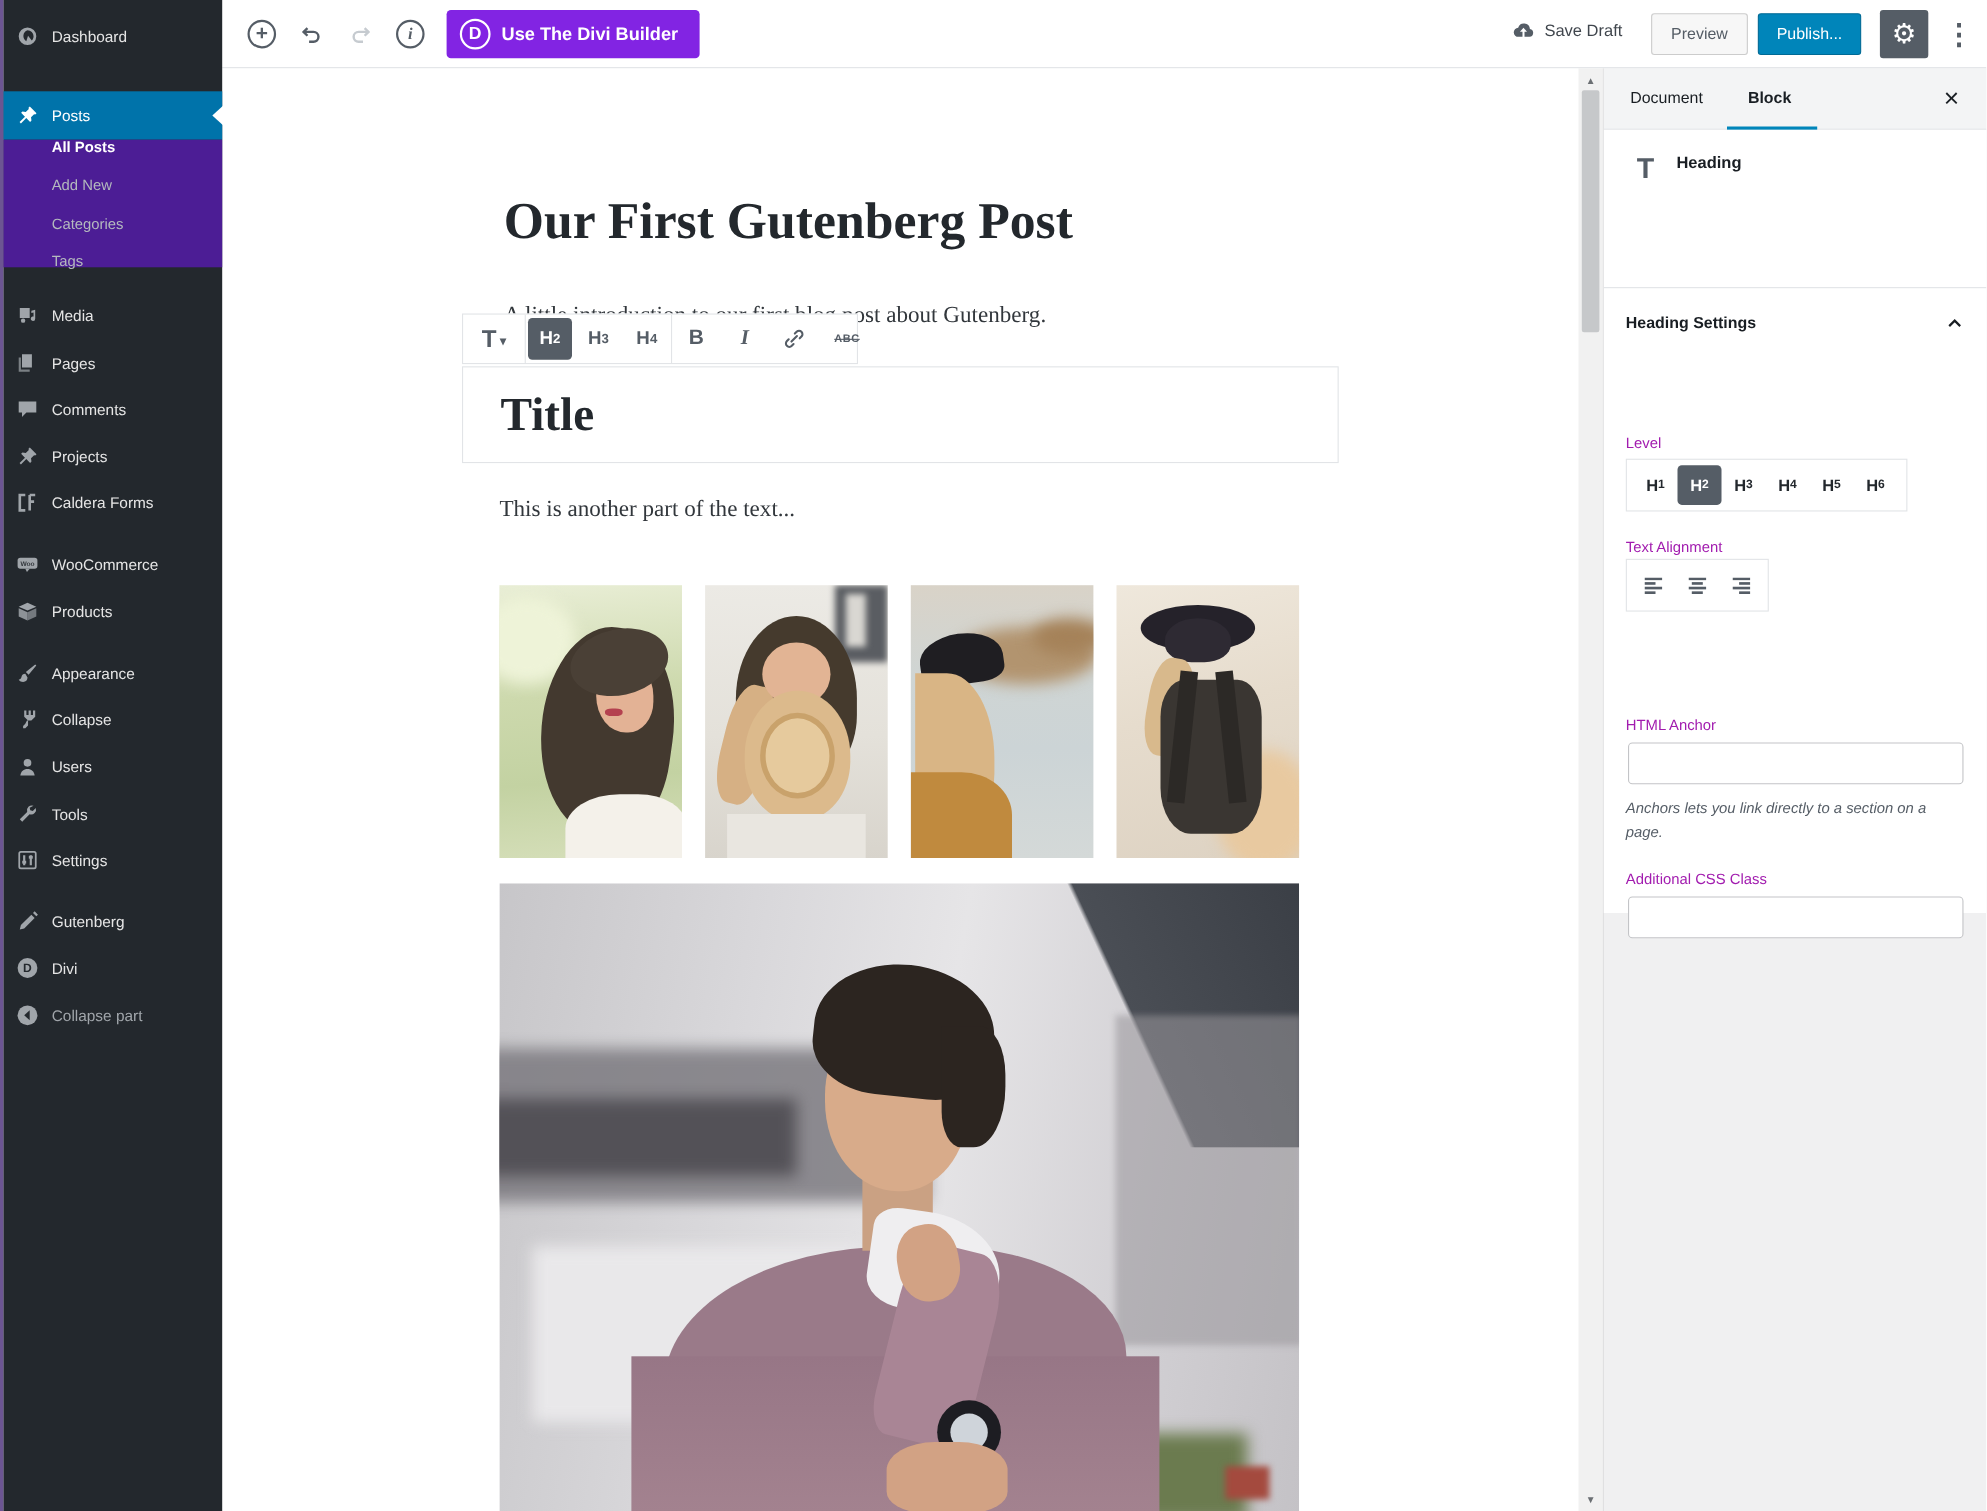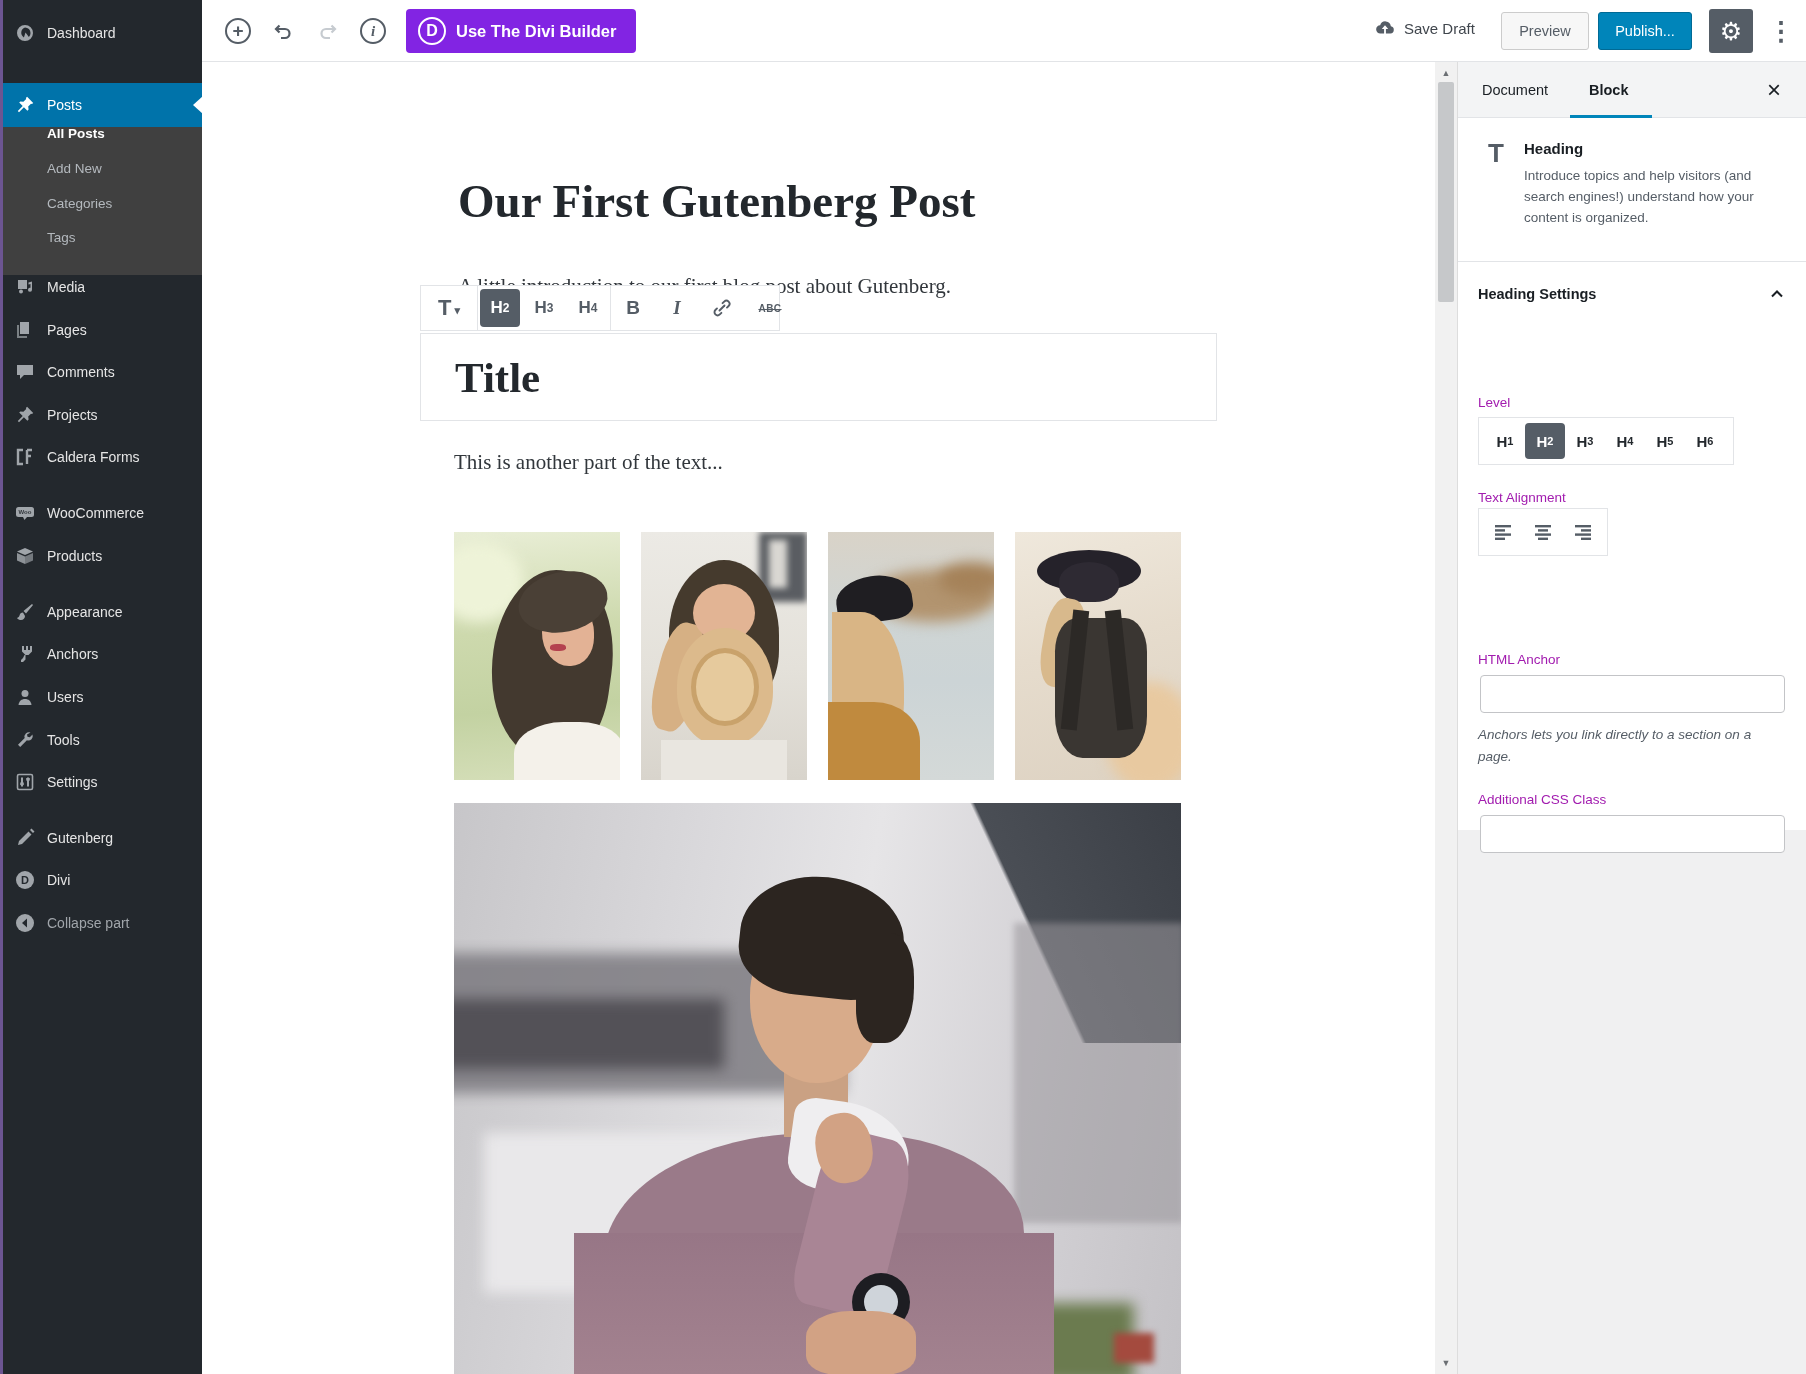--- a/index.html
+++ b/index.html
@@ -14,21 +14,21 @@
   .admin-sidebar { position:absolute; left:3px; top:0; width:199px; height:100%; background:#23282d; z-index:30; }
   .menu-row { position:absolute; left:0; width:199px; height:36px; display:flex; align-items:center; cursor:pointer; }
   .menu-row .mi { width:20px; height:20px; margin-left:12px; flex:0 0 20px; color:#a0a5aa; }
   .menu-row .ml { margin-left:12px; font-size:14px; color:#e5e5e5; white-space:nowrap; }
   .menu-row.dim .ml { color:#a0a5aa; }
   .menu-row.active-blue { background:#0073aa; height:44px; }
   .menu-row.active-blue .mi { color:#fff; }
   .menu-row.active-blue .ml { color:#fff; }
   .menu-arrow { position:absolute; right:-1px; top:50%; margin-top:-9px; width:0; height:0;
                 border-top:9px solid transparent; border-bottom:9px solid transparent; border-right:10px solid #ffffff; }
-  .submenu-bg { position:absolute; left:0; top:127px; width:199px; height:148px; background:#404040; }
+  .submenu-bg { position:absolute; left:0; top:127px; width:199px; height:116px; background:#4c1d95; }
   .submenu-item { position:absolute; left:44px; height:22px; font-size:13.5px; color:#b4b9be; cursor:pointer; white-space:nowrap; }
   .submenu-item.current { color:#fff; font-weight:bold; }
   svg.icon { display:block; width:100%; height:100%; }
 
   
   .top-header { position:absolute; left:202px; top:0; right:0; height:62px; background:#fff; border-bottom:1px solid #e2e4e7; z-index:20; }
   .hicon { position:absolute; top:17px; width:28px; height:28px; display:flex; align-items:center; justify-content:center; color:#555d66; cursor:pointer; }
   .circle-ic { width:26px; height:26px; border:2px solid #555d66; border-radius:50%; display:flex; align-items:center; justify-content:center; font-size:19px; font-weight:bold; color:#555d66; }
   .circle-ic.thin { font-size:15px; font-style:normal; font-weight:bold; }
   .hicon.disabled, .hicon.disabled svg { color:#c6cbd0; }
@@ -235,21 +235,21 @@
         </span>
       <span class="ml">Appearance</span>
     </div>
 
     <div class="menu-row" style="top:636px">
       <span class="mi">
           <svg class="icon" viewBox="0 0 20 20" fill="currentColor">
             <path d="M13 2v4h2V2h2v5.5L13.5 11h-3L7 7.5V2h2v4h2V2zM9.5 11h1v4.5L8 18H6v-2l2-2z"></path>
           </svg>
         </span>
-      <span class="ml">Anchors</span>
+      <span class="ml">Collapse</span>
     </div>
 
     <div class="menu-row" style="top:679px">
       <span class="mi">
           <svg class="icon" viewBox="0 0 20 20" fill="currentColor">
             <circle cx="10" cy="6.5" r="3.5"></circle>
             <path d="M3.5 18c.5-4 3-6 6.5-6s6 2 6.5 6z"></path>
           </svg>
         </span>
       <span class="ml">Users</span>
@@ -472,21 +472,20 @@
       <div class="tab blk">Block</div>
       <div class="tab-underline"></div>
       <div class="close-x">×</div>
     </div>
 
     <div class="panel">
 
       <div class="block-card">
         <span class="bt-icon">T</span>
         <span class="bt-title">Heading</span>
-        <span class="bt-desc">Introduce topics and help visitors (and search engines!) understand how your content is organized.</span>
       </div>
 
       <div class="sec-head hs-head">
         <span class="sh-label">Heading Settings</span>
         <svg class="chev" viewBox="0 0 14 14" fill="none" stroke="currentColor" stroke-width="2">
             <path d="M2 9.5L7 4.5l5 5"></path>
           </svg>
       </div>
 
       <span class="field-label" style="top:277px">Level</span>

